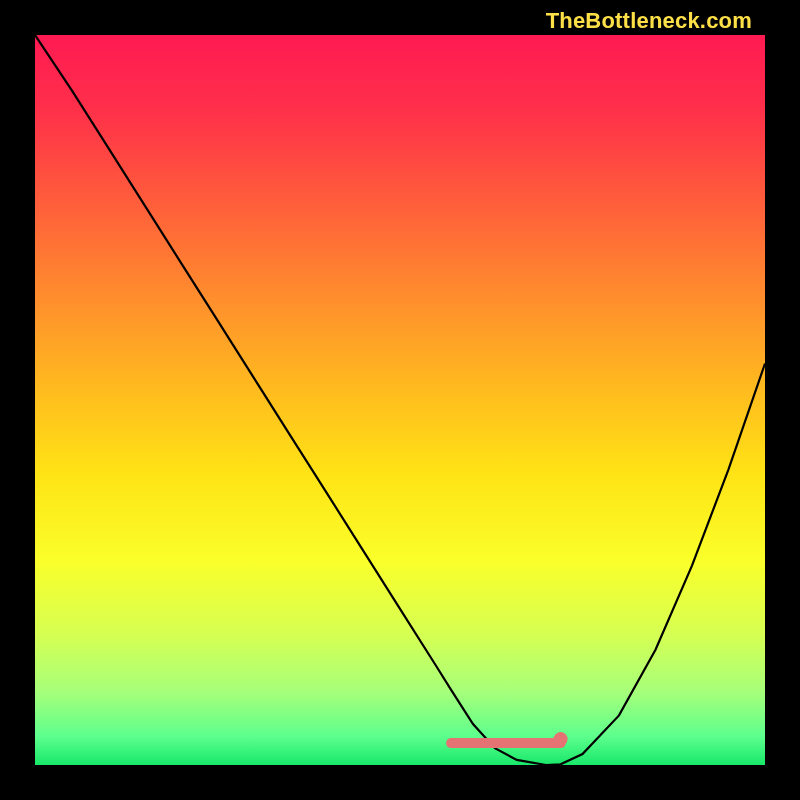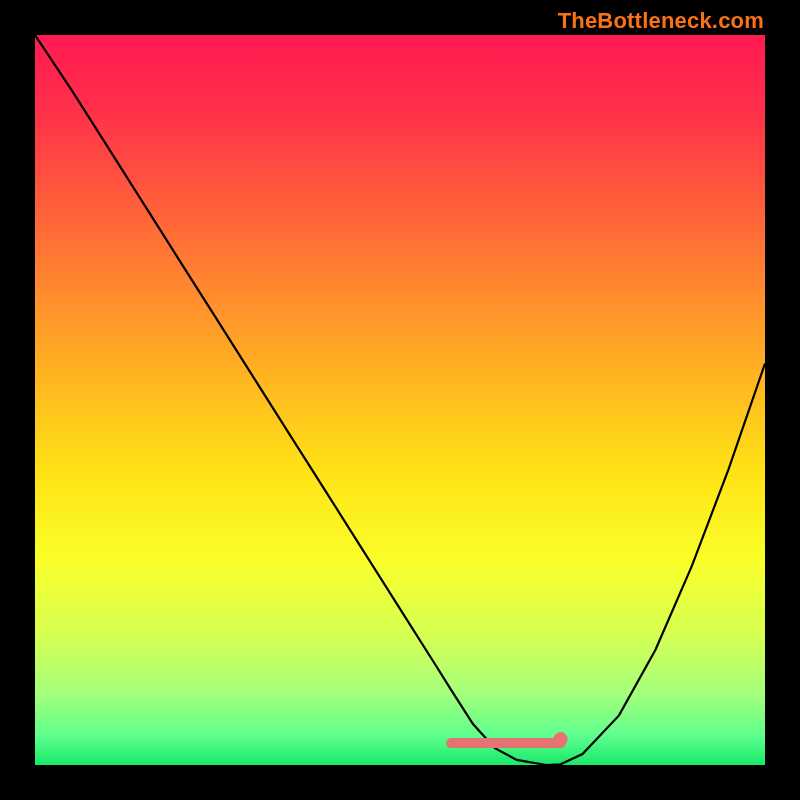--- a/index.html
+++ b/index.html
@@ -37,22 +37,22 @@
   .curve-svg {
     position: absolute;
     left: 0;
     top: 0;
     width: 100%;
     height: 100%;
   }
   .watermark {
     position: absolute;
     top: 8px;
-    right: 36px;
-    color: #f97316;
+    right: 48px;
+    color: #fde047;
     font-size: 22px;
     font-weight: 600;
     letter-spacing: 0.2px;
   }
 </style>
 </head>
 <body>
 
 <div class="frame">
 

